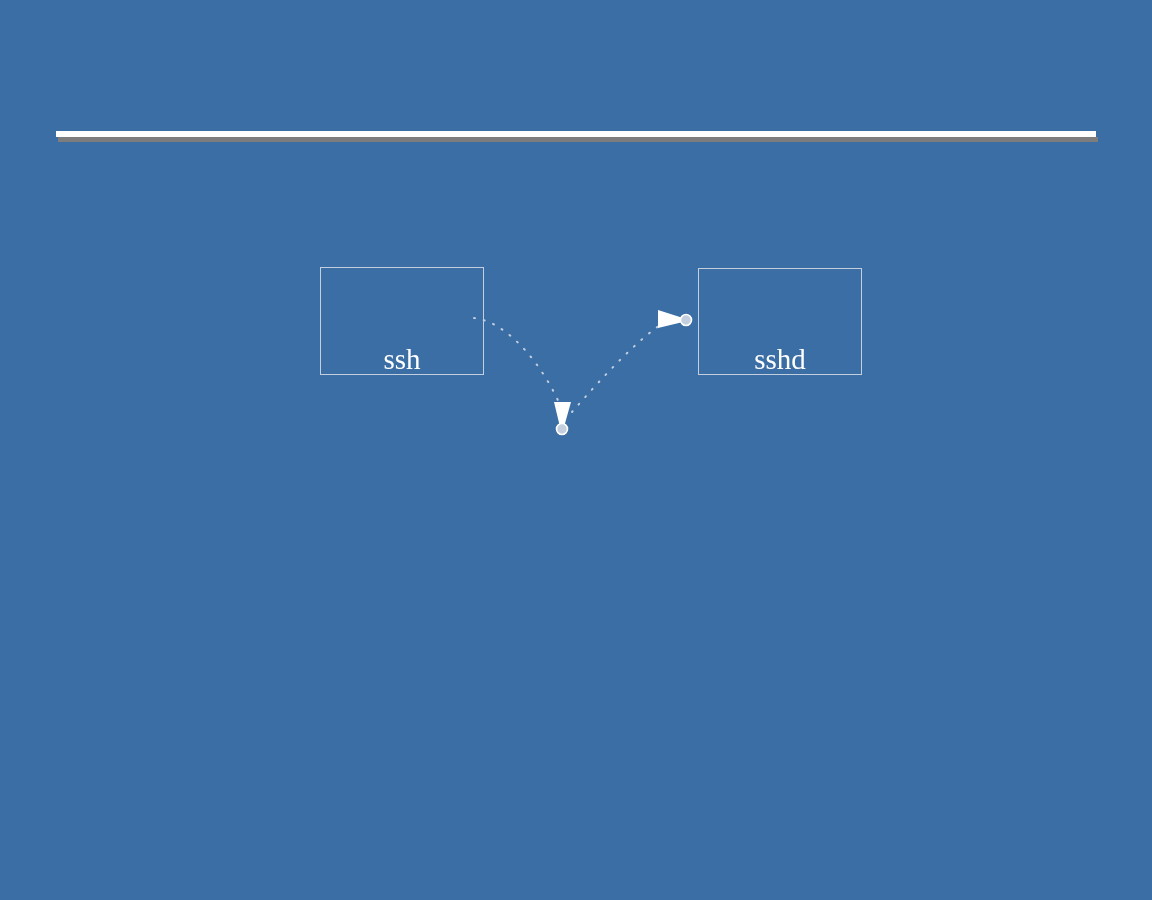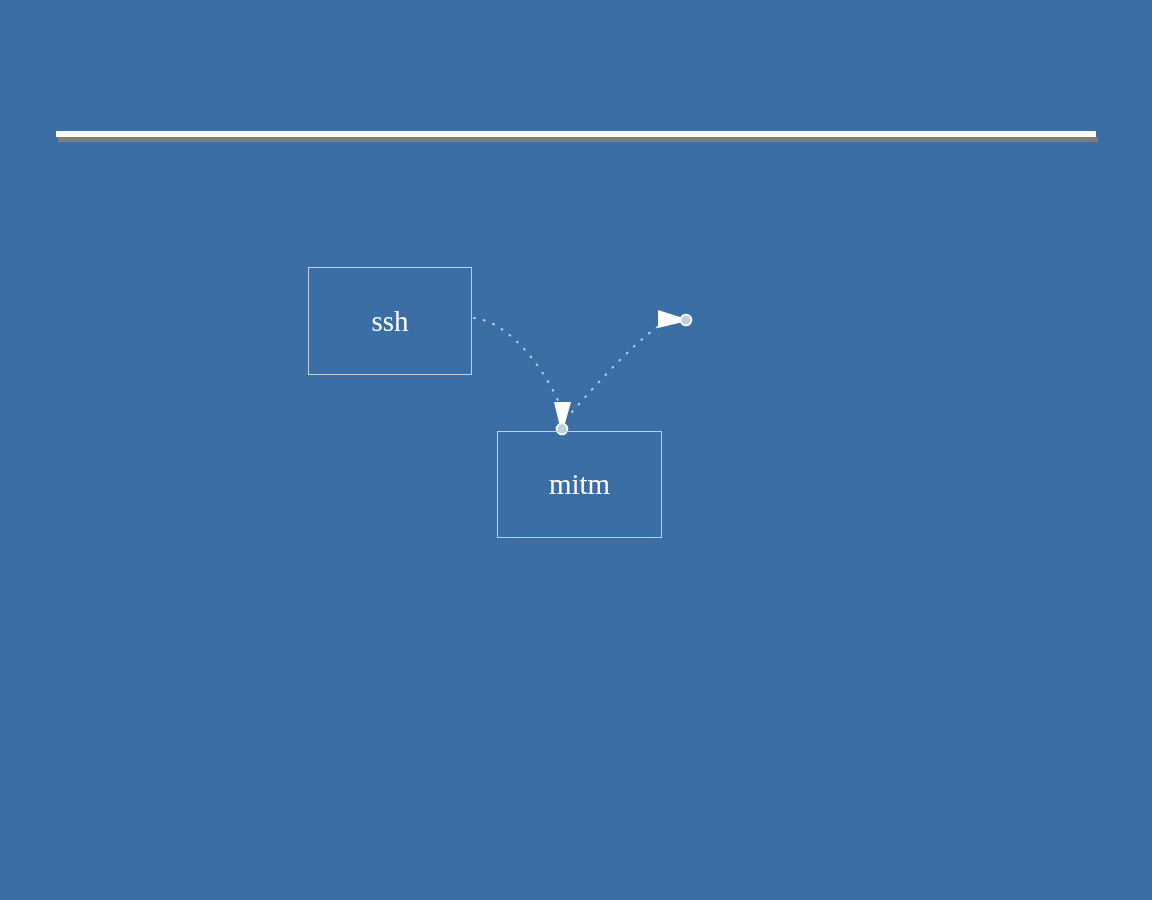--- a/index.html
+++ b/index.html
@@ -64,22 +64,23 @@
     left: 0;
     top: 0;
   }
 
   .node-box {
     position: absolute;
     box-sizing: border-box;
     border: 1px solid #c3cede;
     background: transparent;
     display: flex;
-    align-items: center;
+    align-items: flex-end;
     justify-content: center;
+    margin-left: 12px;
   }
   .node-label {
     font-family: "Liberation Serif", serif;
     font-size: 29px;
     color: #ffffff;
     line-height: 1;
     user-select: none;
   }
 
   #node-ssh  { left: 308px; top: 267px; width: 164px; height: 108px; }
@@ -107,19 +108,19 @@
       <circle cx="562" cy="429" r="5.5" fill="#c3cede" stroke="#ffffff" stroke-width="1.6"></circle>
 
       <polygon points="658,310 658,328 683,322 683,318" fill="#ffffff"></polygon>
       <circle cx="686" cy="320" r="5.5" fill="#c3cede" stroke="#ffffff" stroke-width="1.6"></circle>
     </svg>
 
     <div class="node-box" id="node-ssh">
       <span class="node-label">ssh</span>
     </div>
 
+    <div class="node-box" id="node-sshd">
+      <span class="node-label">sshd</span>
+    </div>
 
-    <div class="node-box" id="node-mitm">
-      <span class="node-label">mitm</span>
-    </div>
 
   </div>
 </div>
 
 </body></html>

